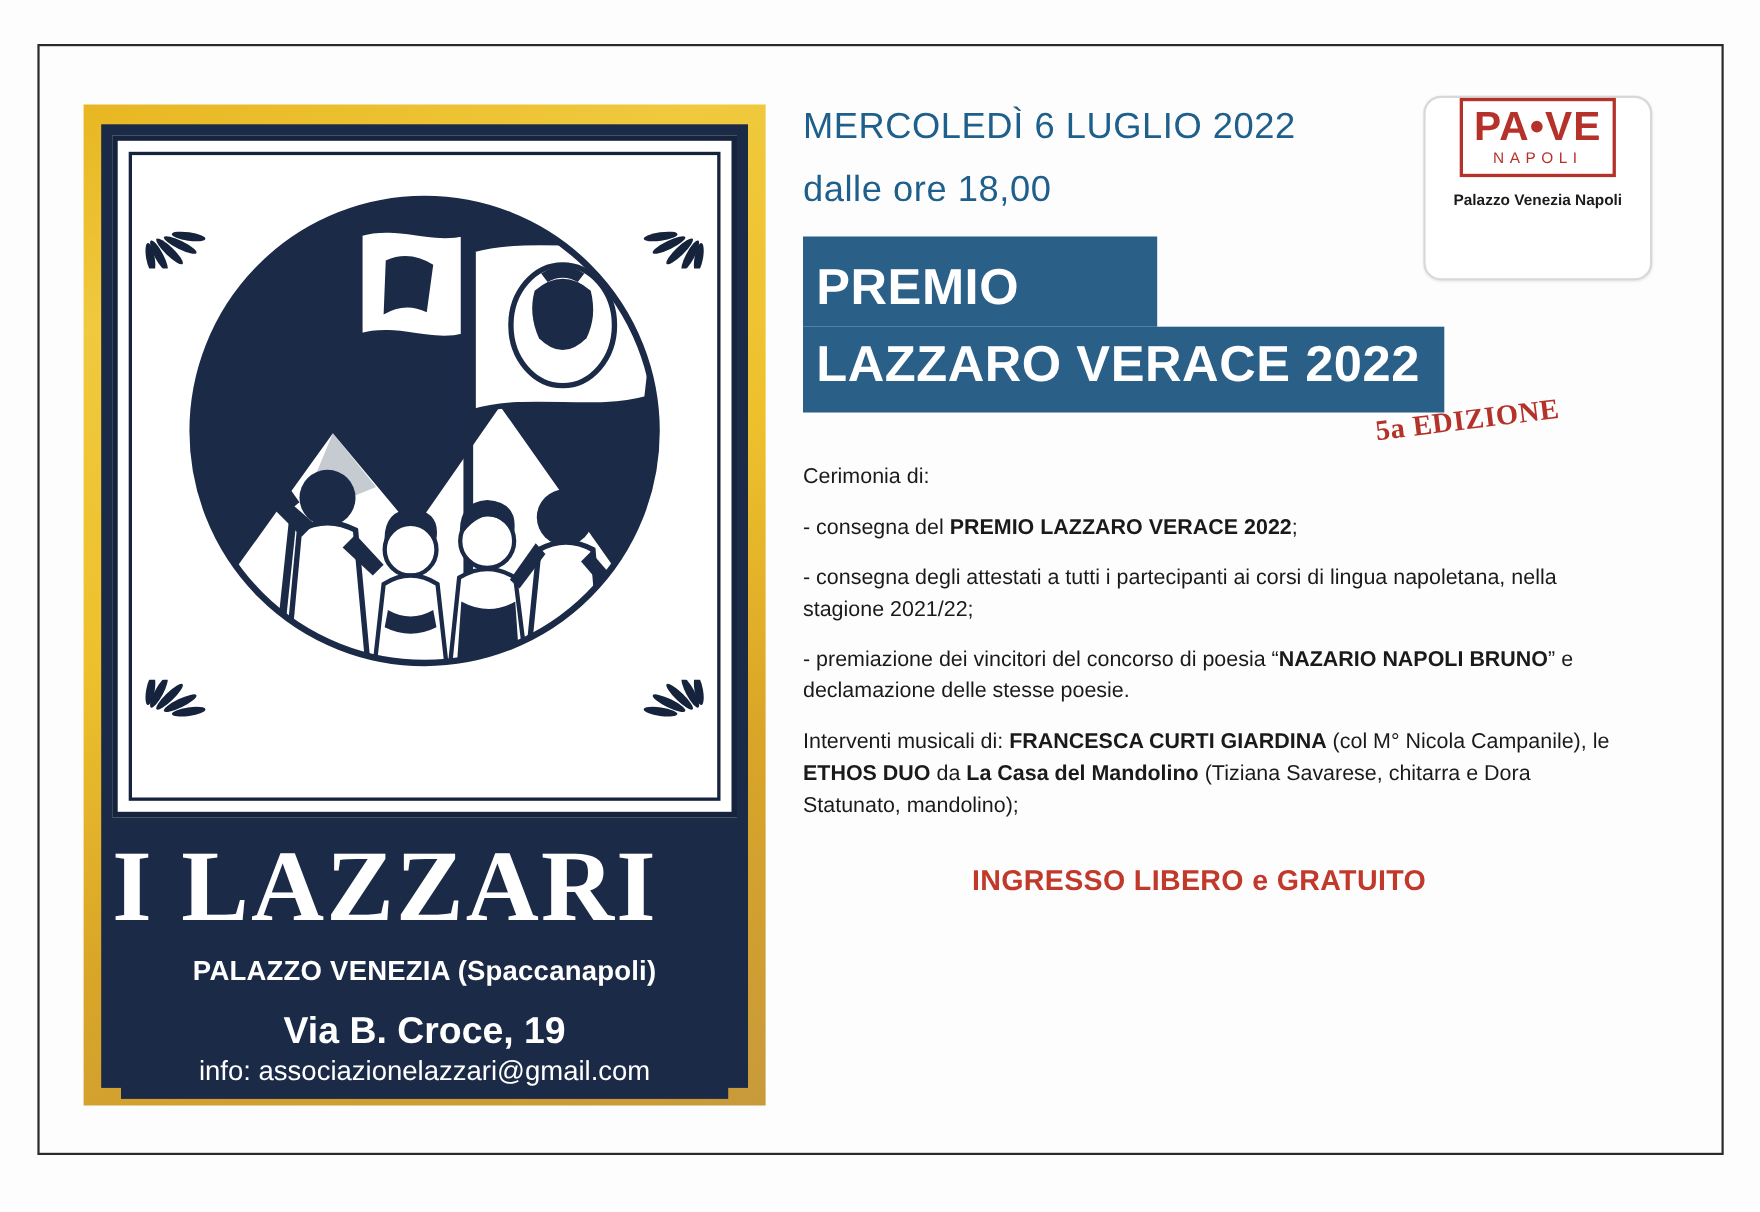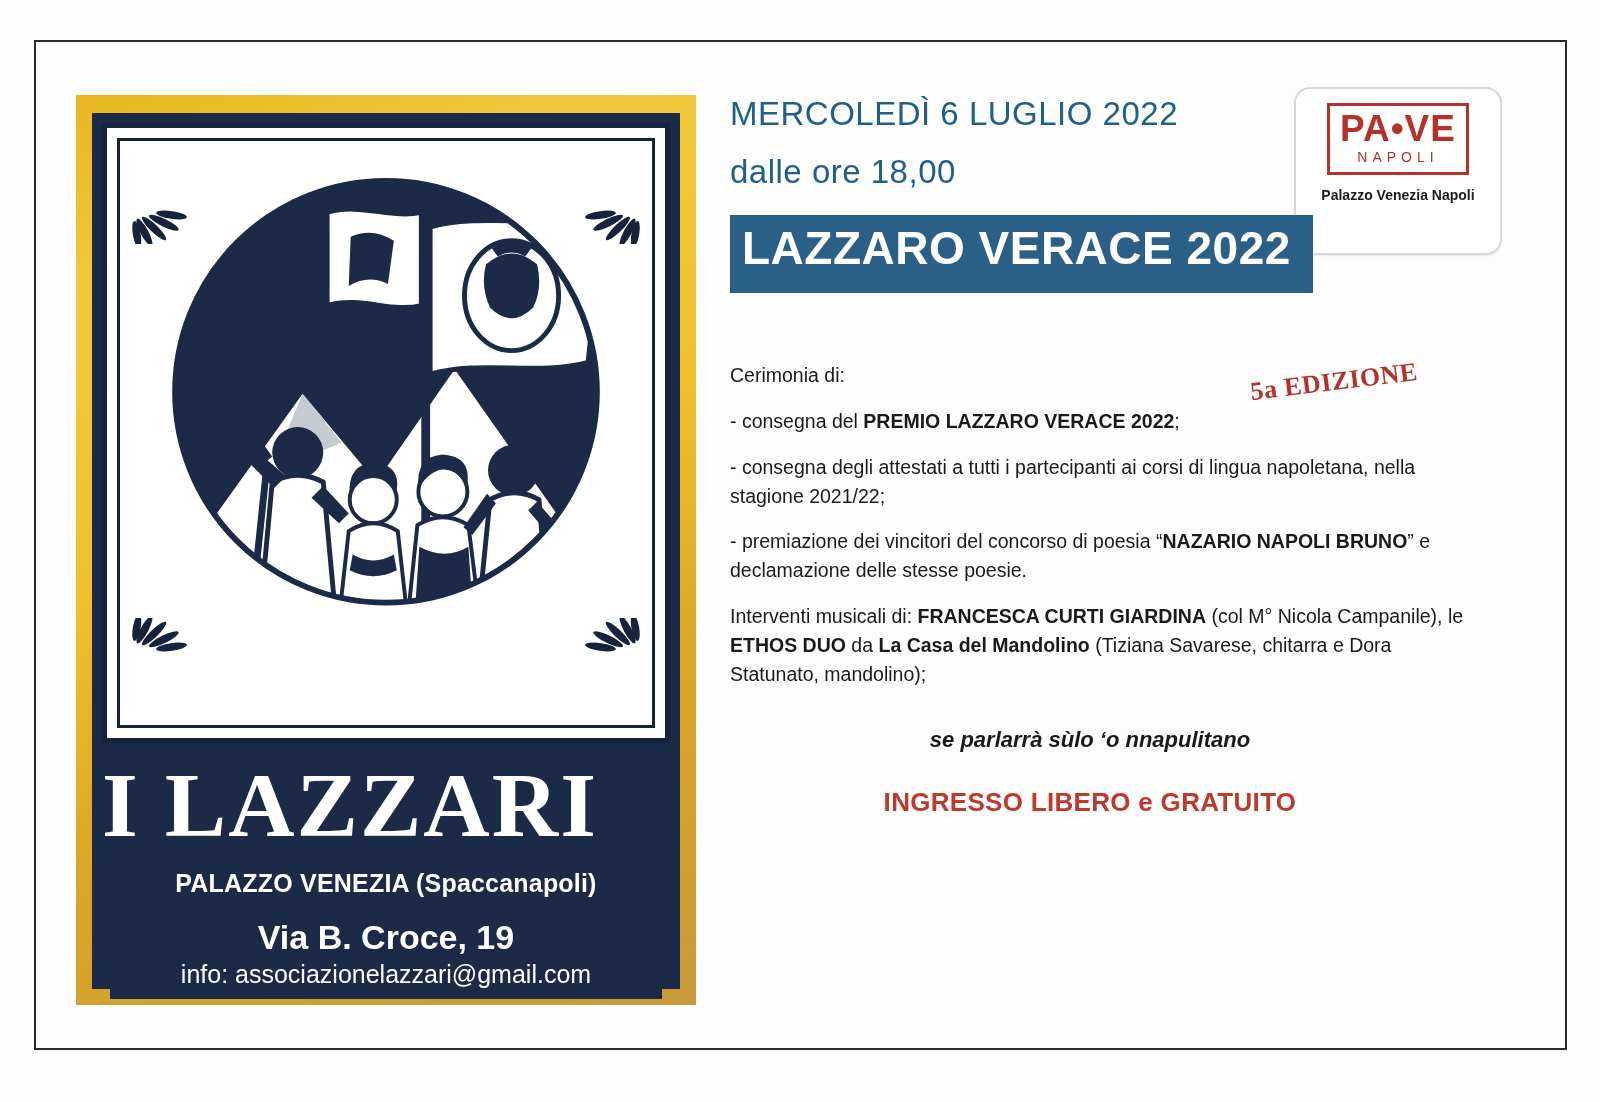--- a/index.html
+++ b/index.html
@@ -145,21 +145,21 @@
   .logo {
     position: absolute;
     right: 28px;
     top: -8px;
     width: 208px;
     height: 168px;
     background: #ffffff;
     border: 2px solid #d8d8d8;
     border-radius: 16px;
     box-sizing: border-box;
-    padding-top: 14px;
+    padding-top: 0;
     text-align: center;
     box-shadow: 0 1px 2px rgba(0,0,0,0.07);
   }
   .logo-box {
     display: inline-block;
     border: 3px solid #b5322b;
     padding: 4px 10px 6px 10px;
   }
   .logo-pave {
     color: #b5322b;
@@ -211,21 +211,21 @@
     top: 152px;
     color: #b5322b;
     font-family: "Liberation Serif", serif;
     font-size: 26px;
     font-weight: bold;
     transform: rotate(-7deg);
     letter-spacing: 0.5px;
   }
 
   .body-text {
-    margin-top: 68px;
+    margin-top: 44px;
     color: #1a1a1a;
     font-size: 19.5px;
     line-height: 1.48;
     width: 740px;
   }
   .body-text p {
     margin: 0 0 17px 0;
   }
   .body-text b { font-weight: bold; }
 
@@ -379,35 +379,35 @@
 
     <div class="logo">
       <div class="logo-box">
         <div class="logo-pave">PA•VE</div>
         <div class="logo-napoli">NAPOLI</div>
       </div>
       <div class="logo-sub">Palazzo Venezia Napoli</div>
     </div>
 
     <div class="title-block">
+      <div class="title-row1">PREMIO</div>
       <div class="title-row2">LAZZARO VERACE 2022</div>
       <div class="edition">5a EDIZIONE</div>
     </div>
 
     <div class="body-text">
       <p>Cerimonia di:</p>
 
       <p><span>- consegna del </span><b>PREMIO LAZZARO VERACE 2022</b><span>;</span></p>
 
       <p>- consegna degli attestati a tutti i partecipanti ai corsi di lingua napoletana, nella stagione 2021/22;</p>
 
       <p><span>- premiazione dei vincitori del concorso di poesia “</span><b>NAZARIO NAPOLI BRUNO</b><span>” e declamazione delle stesse poesie.</span></p>
 
       <p><span>Interventi musicali di: </span><b>FRANCESCA CURTI GIARDINA</b><span> (col M° Nicola Campanile), le </span><b>ETHOS DUO</b><span> da </span><b>La Casa del Mandolino</b><span> (Tiziana Savarese, chitarra e Dora Statunato, mandolino);</span></p>
 
     </div>
 
     <div class="footer">
-      <div class="italic">se parlarrà sùlo ‘o nnapulitano</div>
       <div class="free">INGRESSO LIBERO e GRATUITO</div>
     </div>
   </div>
 </div>
 
 </body></html>

